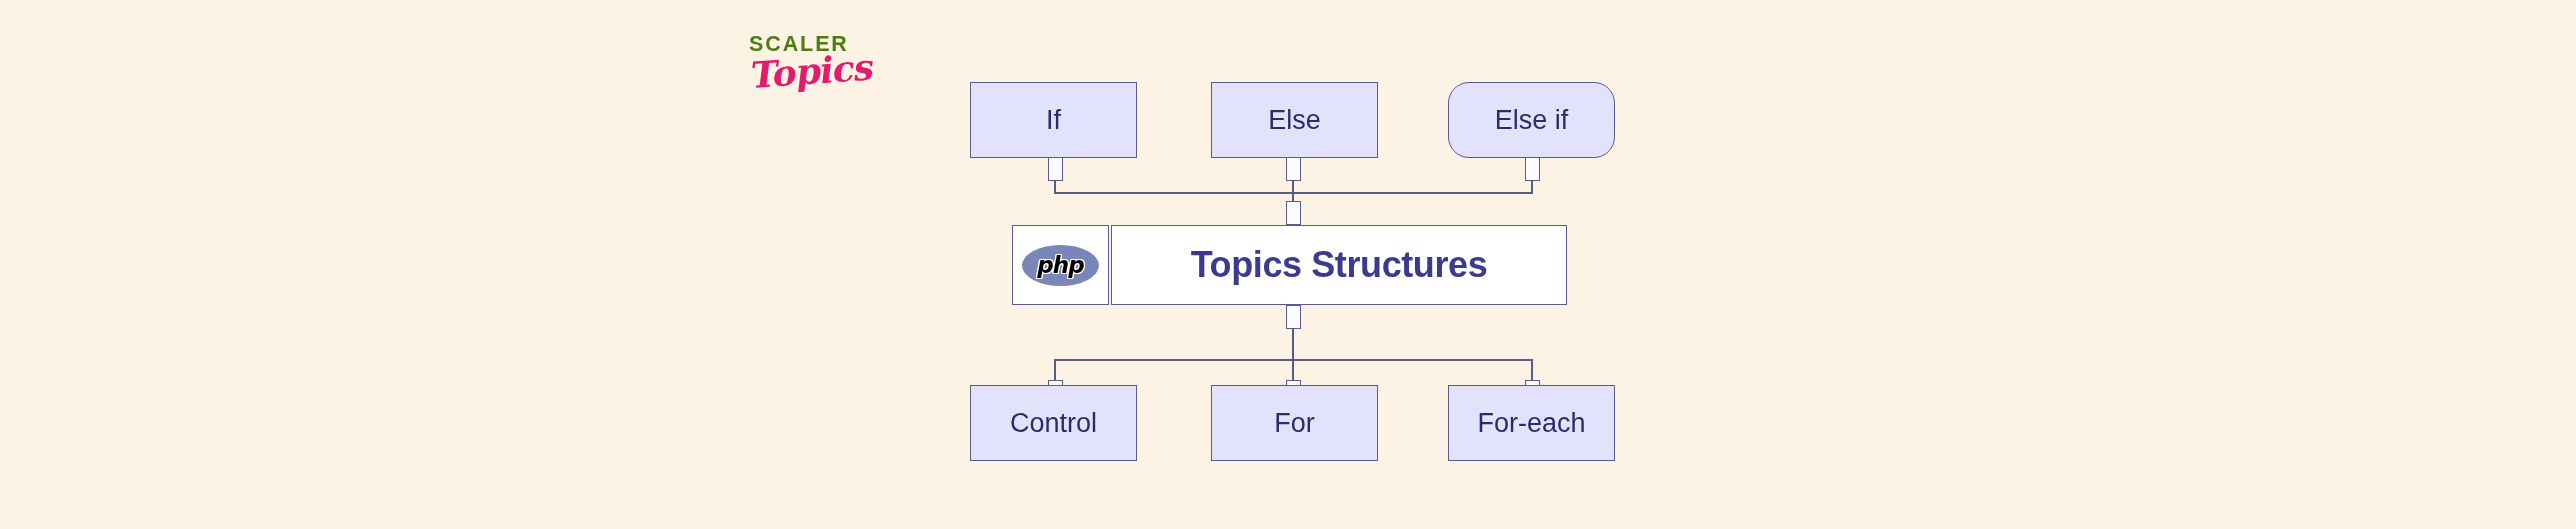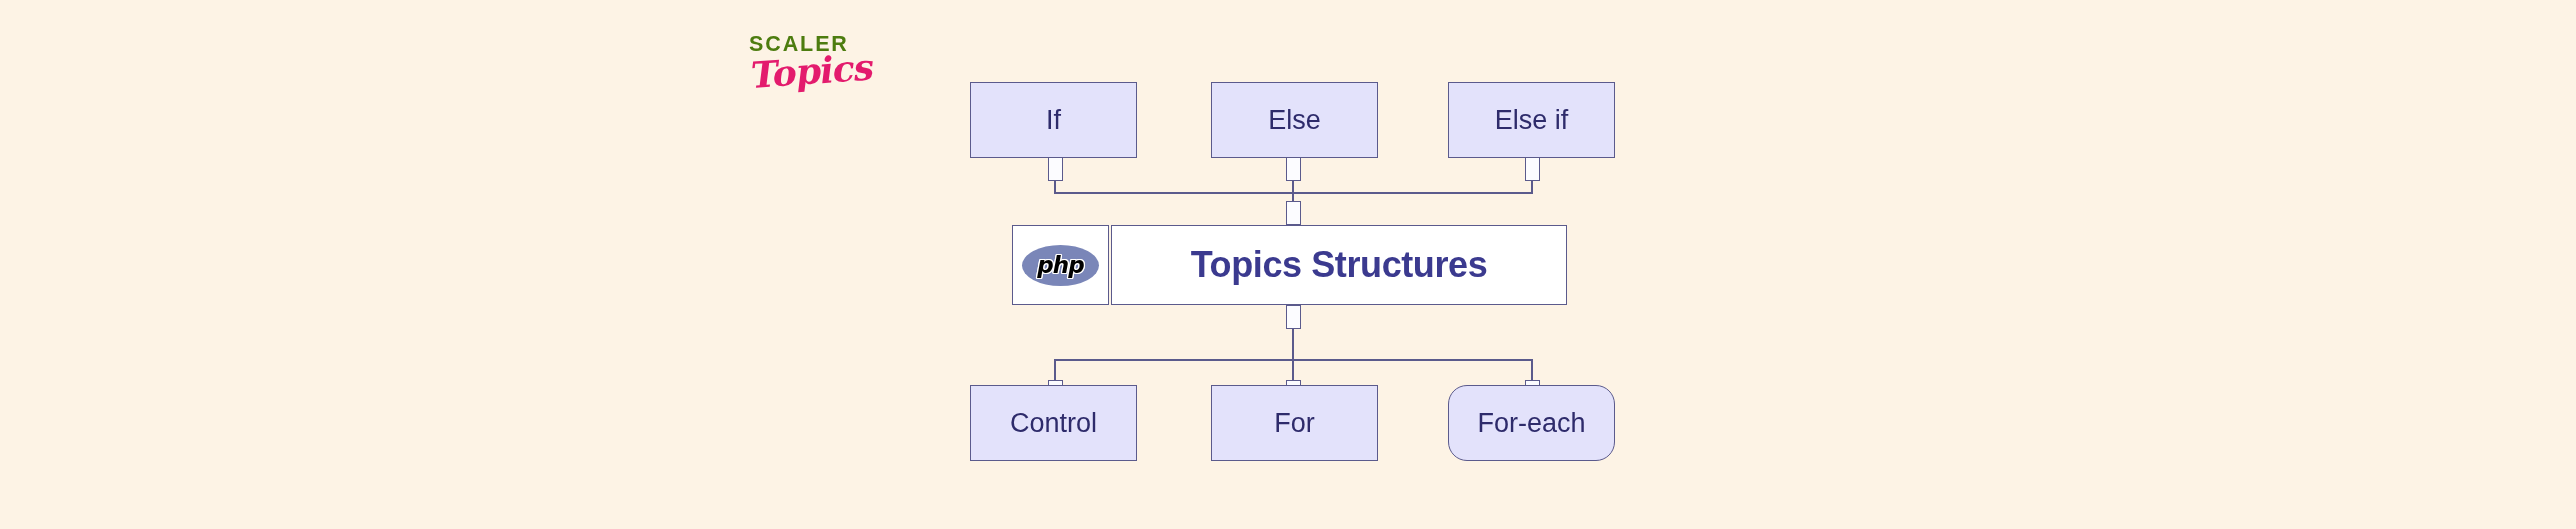--- a/index.html
+++ b/index.html
@@ -162,21 +162,21 @@
   </div>
 
   <div class="node" style="left:970px; top:82px; width:167px; height:76px;">
     <span class="node-label">If</span>
   </div>
 
   <div class="node" style="left:1211px; top:82px; width:167px; height:76px;">
     <span class="node-label">Else</span>
   </div>
 
-  <div class="node" style="left:1448px; top:82px; width:167px; height:76px;">
+  <div class="node" style="left:1448px; top:82px; width:167px; height:76px;border-radius:21px;">
     <span class="node-label">Else if</span>
   </div>
 
   <div class="conn-stub" style="left:1048px; top:157px; width:14.6px; height:24px;"></div>
   <div class="conn-stub" style="left:1286px; top:157px; width:14.6px; height:24px;"></div>
   <div class="conn-stub" style="left:1525px; top:157px; width:14.6px; height:24px;"></div>
 
   <div class="conn-line" style="left:1054px; top:181px; width:1.7px; height:12px;"></div>
   <div class="conn-line" style="left:1531px; top:181px; width:1.7px; height:12px;"></div>
 
@@ -212,18 +212,18 @@
   <div class="conn-stub" style="left:1525px; top:380px; width:14.6px; height:24px;"></div>
 
   <div class="node" style="left:970px; top:385px; width:167px; height:76px;">
     <span class="node-label">Control</span>
   </div>
 
   <div class="node" style="left:1211px; top:385px; width:167px; height:76px;">
     <span class="node-label">For</span>
   </div>
 
-  <div class="node" style="left:1448px; top:385px; width:167px; height:76px;border-radius:19px;">
+  <div class="node" style="left:1448px; top:385px; width:167px; height:76px;">
     <span class="node-label">For-each</span>
   </div>
 
 </div>
 
 
 </body></html>

